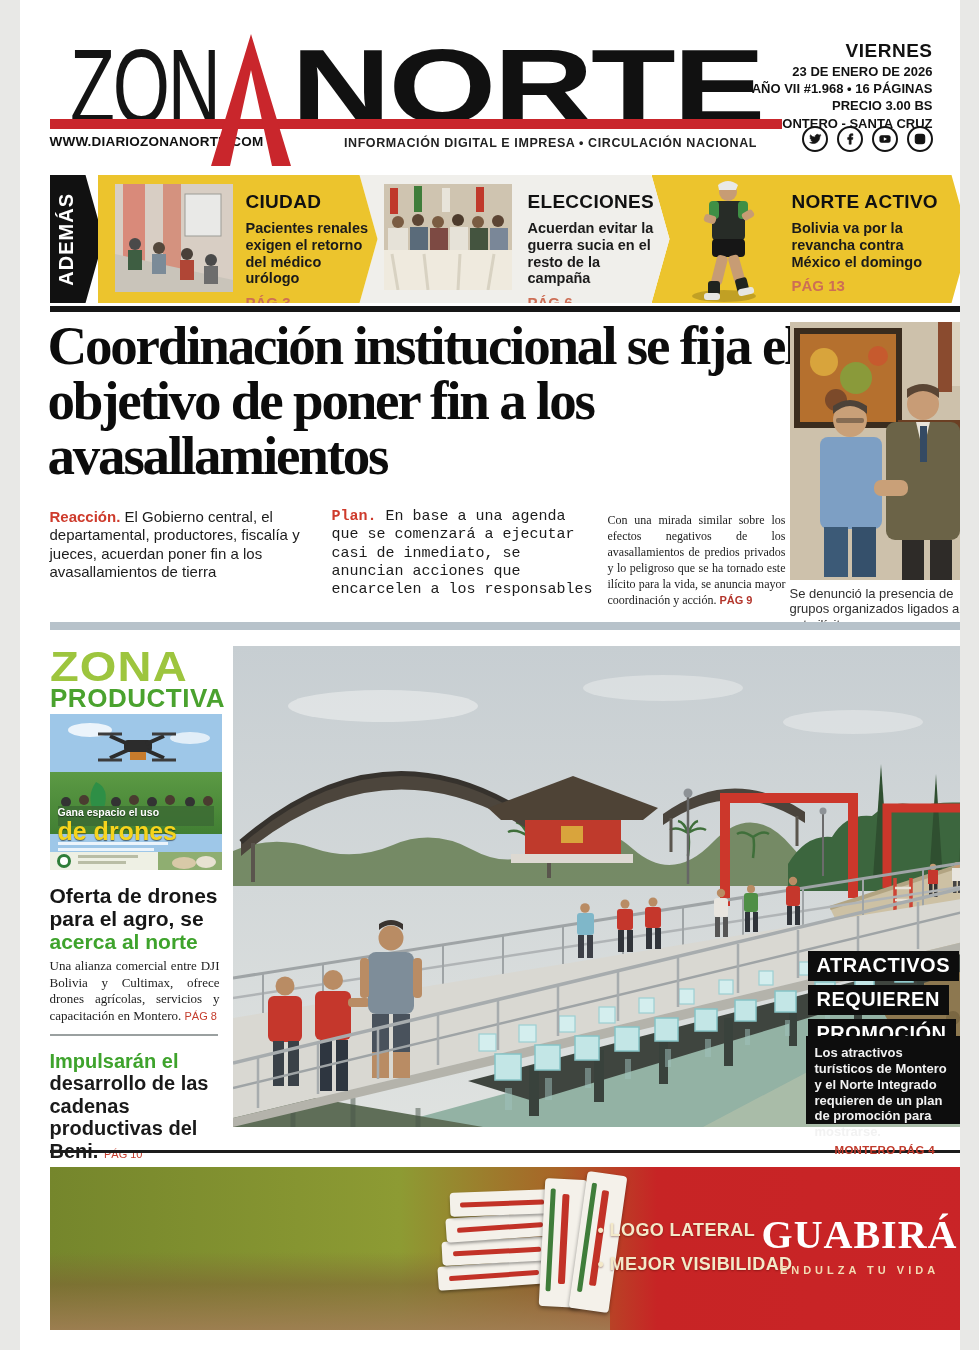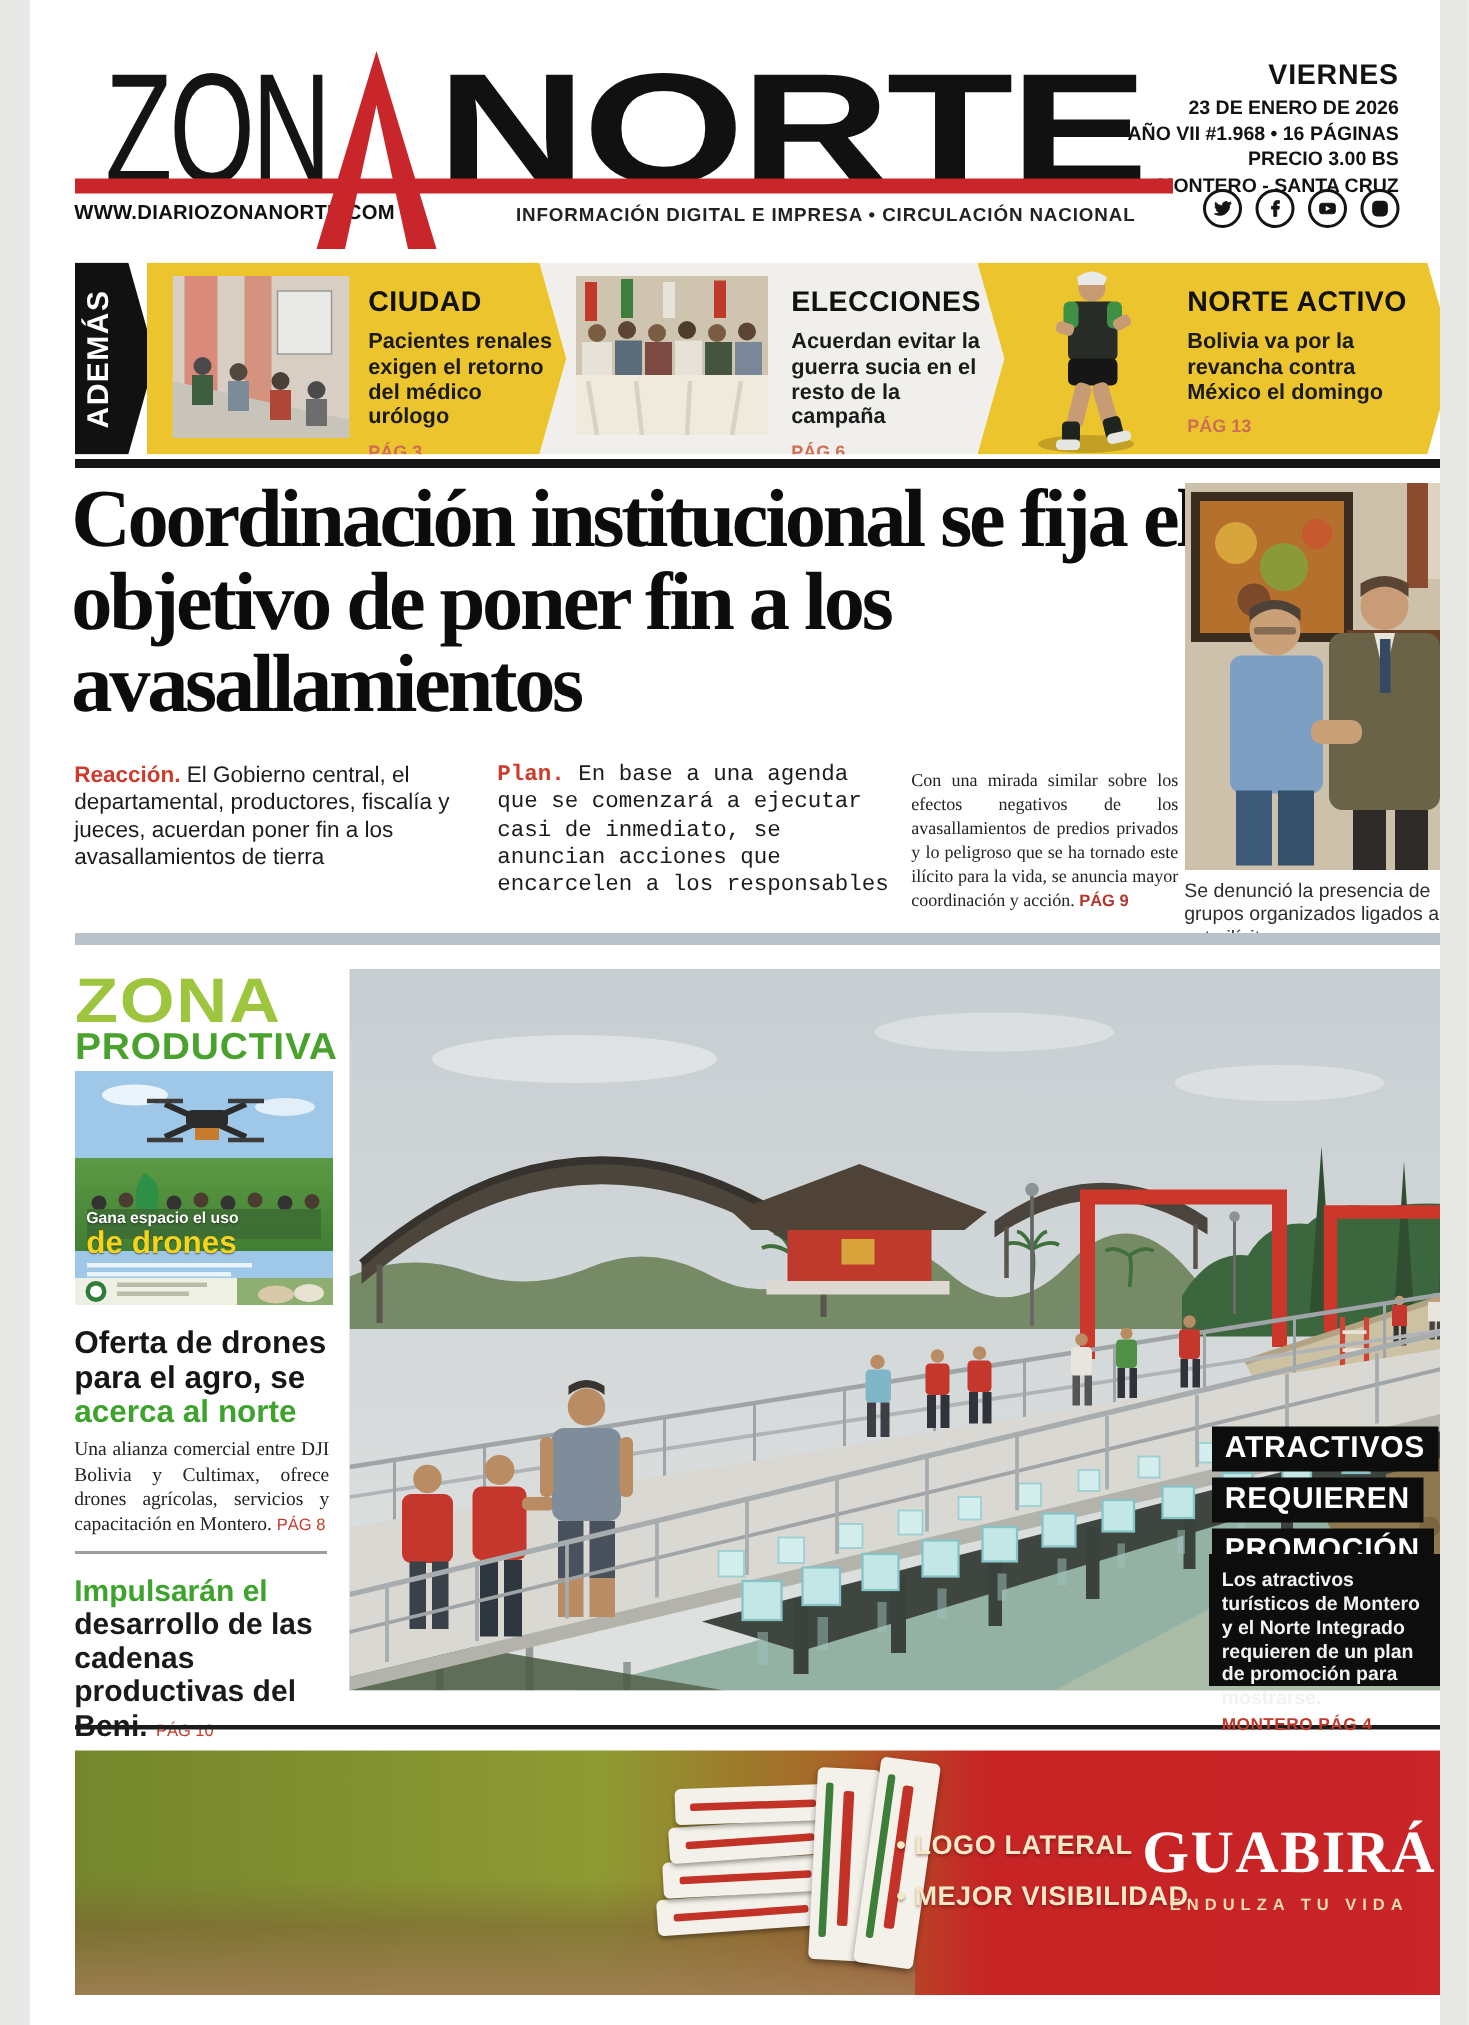--- a/index.html
+++ b/index.html
@@ -37,21 +37,21 @@
   .seg-2{left:340px;width:310px;background:#f0efeb;z-index:2;
          clip-path:polygon(0 0,calc(100% - 18px) 0,100% 50%,calc(100% - 18px) 100%,0 100%,18px 50%);}
   .seg-3{left:632px;width:318px;background:#ecc42d;z-index:1;
          clip-path:polygon(0 0,calc(100% - 18px) 0,100% 50%,calc(100% - 18px) 100%,0 100%,18px 50%);}
   .chev{position:absolute;top:42px;width:14px;height:44px;background:#ecc42d;
         clip-path:polygon(0 0,50% 0,100% 50%,50% 100%,0 100%,50% 50%);}
   .t-photo{position:absolute;top:9px;}
   .t-text{position:absolute;top:16px;}
   .t-sec{font-size:19px;font-weight:700;letter-spacing:.3px;color:#111;}
   .t-head{margin-top:7px;font-size:14.5px;line-height:1.16;font-weight:700;color:#1b1b1b;}
-  .t-page{margin-top:7px;font-size:12px;font-weight:700;color:#cd6e55;}
+  .t-page{margin-top:7px;font-size:15px;font-weight:700;color:#cd6e55;}
   .band-rule{position:absolute;left:30px;top:306px;width:920px;height:6px;background:#161616;}
 
   
   .headline{position:absolute;left:28px;top:318px;width:750px;font-family:"Liberation Serif",serif;
             font-weight:700;font-size:55px;line-height:1.0;letter-spacing:-2.2px;color:#0c0c0c;}
   .lead-photo{position:absolute;left:770px;top:322px;width:190px;height:258px;overflow:hidden;background:#cfc3ae;}
   .lead-caption{position:absolute;left:770px;top:586px;width:192px;font-size:13px;line-height:1.18;color:#2e2e2e;}
   .deck{position:absolute;top:508px;font-size:15px;line-height:1.22;color:#1c1c1c;}
   .deck-1{left:30px;width:272px;}
   .deck-2{left:312px;width:264px;}
@@ -63,41 +63,41 @@
 
   
   .zp-t1{position:absolute;left:30px;top:648px;font-size:42px;line-height:.9;font-weight:700;color:#9dc53e;
          letter-spacing:1px;transform:scaleX(1.12);transform-origin:left top;}
   .zp-t2{position:absolute;left:30px;top:684px;font-size:25px;font-weight:700;color:#4aa22e;
          letter-spacing:.5px;transform:scaleX(1.04);transform-origin:left top;}
   .cover{position:absolute;left:30px;top:714px;width:172px;height:156px;overflow:hidden;background:#9ec7e8;}
   .cover-field{position:absolute;left:0;top:58px;width:172px;height:62px;
          background:linear-gradient(180deg,#5c9a44,#417f33);}
   .cover-kick{position:absolute;left:8px;top:92px;font-size:10.5px;font-weight:700;color:#fff;text-shadow:0 1px 1px #0008;}
-  .cover-title{position:absolute;left:8px;top:103px;font-size:21px;font-weight:700;color:#f6d41d;text-shadow:0 1px 1px #0008;}
+  .cover-title{position:absolute;left:8px;top:103px;font-size:25px;font-weight:700;color:#f6d41d;text-shadow:0 1px 1px #0008;}
   .cover-lines{position:absolute;left:8px;top:128px;width:120px;}
   .cover-lines div{height:3px;background:#ffffffcc;margin-bottom:3px;}
   .cover-strip{position:absolute;left:0;top:138px;width:172px;height:18px;background:#eef0e4;}
   .zp-h1{position:absolute;left:30px;top:884px;width:176px;font-size:21px;line-height:1.1;font-weight:700;color:#161616;}
   .zp-h1 .grn{color:#3ea32c;}
   .zp-b1{position:absolute;left:30px;top:958px;width:170px;font-family:"Liberation Serif",serif;
          font-size:13px;line-height:1.28;color:#232323;text-align:justify;}
   .pg-red{font-family:"Liberation Sans",sans-serif;font-size:11px;font-weight:400;color:#c43b2b;}
   .zp-div{position:absolute;left:30px;top:1034px;width:168px;height:2px;background:#9aa0a0;}
   .zp-h2{position:absolute;left:30px;top:1050px;width:178px;font-size:20px;line-height:1.12;font-weight:700;color:#1a1a1a;}
   .zp-h2 .grn{color:#3ea32c;margin-top:16px;}
 
   
   .main-photo{position:absolute;left:213px;top:646px;width:747px;height:481px;overflow:hidden;background:#cdd3d6;}
   .ov-chips{position:absolute;left:788px;top:951px;z-index:5;}
   .chip{display:table;background:#0d0d0d;color:#fff;font-size:20px;font-weight:700;letter-spacing:.5px;
         padding:3px 9px 4px;margin-bottom:4px;}
   .ov-box{position:absolute;left:786px;top:1036px;width:158px;height:88px;background:#0d0d0d;z-index:5;
           padding:9px 9px;color:#f2f2f2;font-size:13px;line-height:1.22;font-weight:700;}
-  .ov-page{margin-top:3px;font-size:11.5px;font-weight:700;color:#c0392b;letter-spacing:.3px;}
+  .ov-page{margin-top:3px;font-size:11.5px;font-weight:700;color:#c0392b;letter-spacing:.3px;margin-left:20px;}
   .ad-rule{position:absolute;left:30px;top:1150px;width:920px;height:3px;background:#1c1c1c;}
 
   
   .ad{position:absolute;left:30px;top:1167px;width:920px;height:163px;overflow:hidden;
       background:linear-gradient(90deg,#75862c 0%,#8d9b33 38%,#a86527 55%,#c72425 66%,#c92427 100%);}
   .ad-wood{position:absolute;left:0;top:0;width:560px;height:163px;
       background:linear-gradient(180deg,rgba(0,0,0,0) 52%,rgba(128,96,55,.55) 72%,rgba(160,125,84,.9) 100%);}
   .ad-l1{position:absolute;left:28px;top:8px;font-family:"Liberation Serif",serif;font-size:47px;line-height:.98;
          font-weight:700;color:#fff;letter-spacing:2px;text-shadow:0 2px 3px rgba(40,40,0,.45);}
   .ad-sub{position:absolute;left:28px;top:112px;font-family:"Liberation Serif",serif;font-size:26px;font-weight:700;

